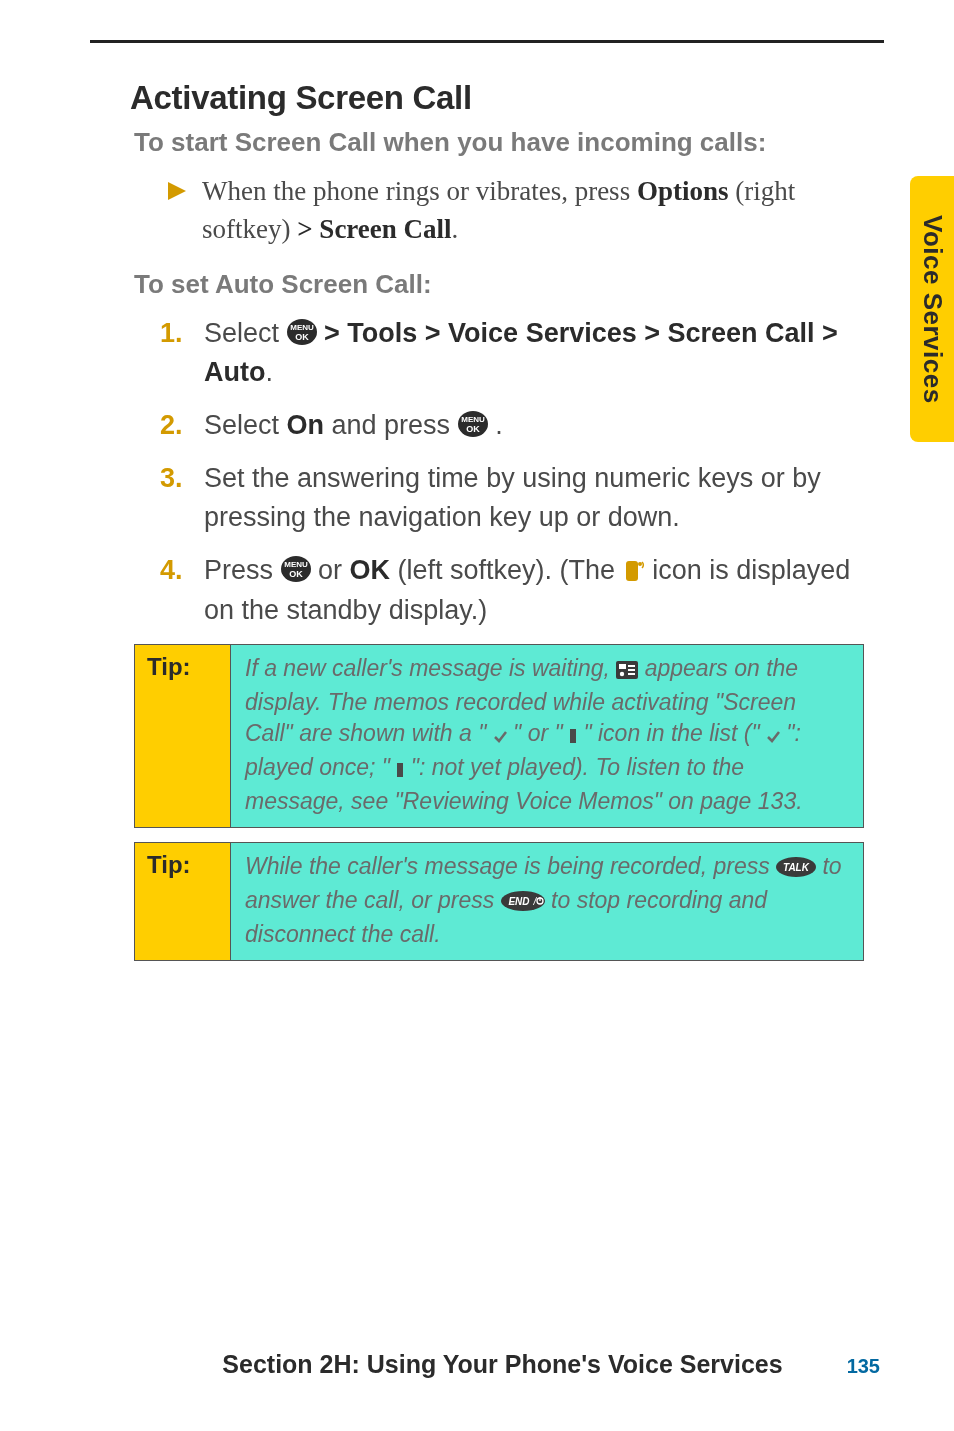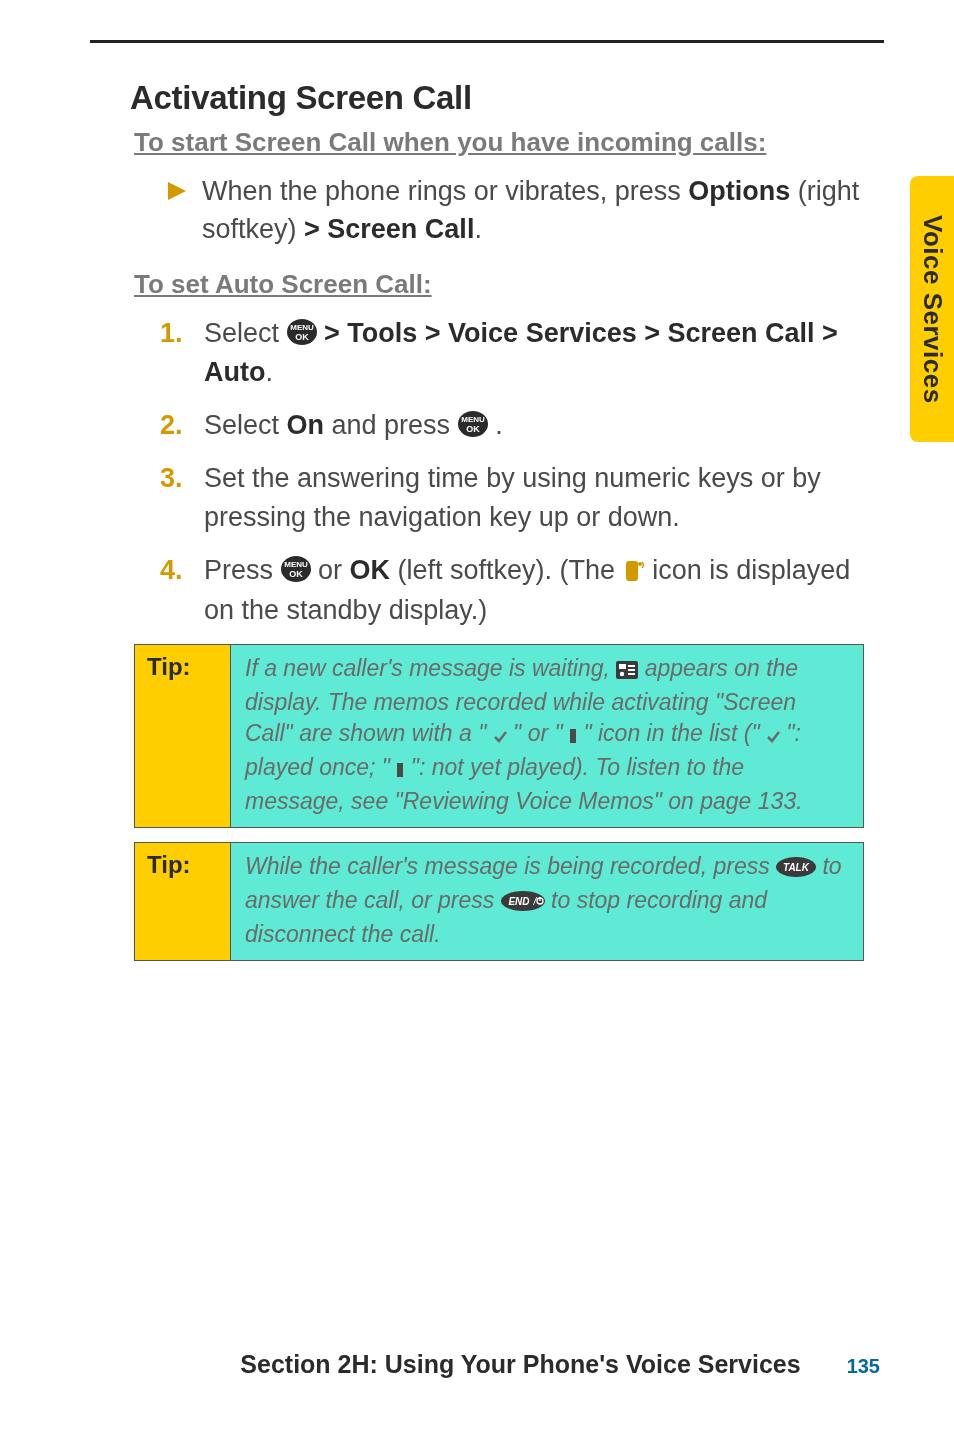--- a/index.html
+++ b/index.html
@@ -2,36 +2,36 @@
 <html><head>
 <meta charset="utf-8">
 <style>
   * { box-sizing: border-box; margin: 0; padding: 0; }
   html, body { width: 954px; height: 1431px; background: #fff; font-family: "Segoe UI", "Helvetica Neue", Arial, sans-serif; color: #4a4a4a; }
   .page { position: relative; width: 954px; height: 1431px; padding: 40px 70px 0 90px; }
   h1 { font-size: 44px; font-weight: 700; color: #2b2b2b; letter-spacing: -0.5px; margin-bottom: 12px; }
   .rule { height: 3px; background: #222; margin-bottom: 36px; }
   .intro { font-size: 27px; line-height: 1.4; color: #4a4a4a; margin: 0 10px 30px 40px; }
   h2 { font-size: 33px; font-weight: 700; color: #2b2b2b; margin: 0 0 10px 40px; letter-spacing: -0.3px; }
-  .subhead { font-size: 26px; font-weight: 700; color: #7a7a7a; margin: 0 0 14px 44px; text-decoration: underline; }
-  .bullet-row { display: flex; margin: 0 20px 20px 78px; font-size: 27px; line-height: 1.42; }
+  .subhead { font-size: 26px; font-weight: 700; color: #7a7a7a; margin: 0 0 14px 44px; }
+  .bullet-row { display: flex; margin: 0 20px 20px 78px; font-size: 27px; line-height: 1.42; font-family: Liberation Serif, serif; }
   .bullet-mark { flex: 0 0 34px; }
   .bullet-mark svg { width: 18px; height: 18px; margin-top: 7px; }
   .bullet-text { flex: 1; }
   ol.steps { list-style: none; margin: 0 20px 14px 70px; }
   ol.steps li { display: flex; font-size: 27px; line-height: 1.45; margin-bottom: 14px; }
   .step-num { flex: 0 0 44px; font-weight: 700; color: #d39a00; }
   .step-body { flex: 1; color: #4a4a4a; }
   b, strong { font-weight: 700; color: #2b2b2b; }
   .icon { display: inline-block; vertical-align: -5px; text-align: right; }
   .icon svg { display: block; }
   .tipbox { border: 1.5px solid #555; margin: 14px 20px 14px 44px; display: flex; background: #5eead4; }
   .tipbox .tlabel { flex: 0 0 96px; background: #ffce00; border-right: 1.5px solid #555; font-weight: 700; color: #2b2b2b; padding: 8px 12px; font-size: 24px; }
   .tipbox .tbody { flex: 1; padding: 8px 14px 10px 14px; font-size: 23px; line-height: 1.35; color: #6a6a6a; font-style: italic; }
-  .footer { position: absolute; bottom: 52px; left: 0; right: 0; display: flex; justify-content: flex-end; align-items: baseline; padding-right: 74px; gap: 46px; }
+  .footer { position: absolute; bottom: 52px; left: 0; right: 0; display: flex; justify-content: flex-end; align-items: baseline; padding-right: 74px; gap: 64px; }
   .footer .sec { font-size: 25px; font-weight: 700; color: #2b2b2b; }
   .footer .pg { font-size: 20px; font-weight: 700; color: #0369a1; }
   .sidetab { position: absolute; right: 0; top: 176px; width: 44px; height: 266px; background: #ffce00; border-top-left-radius: 8px; border-bottom-left-radius: 8px; display: flex; align-items: center; justify-content: center; }
   .sidetab span { writing-mode: vertical-rl; font-weight: 700; font-size: 26px; color: #2b2b2b; letter-spacing: 0.5px; }
   .mini-icon { display:inline-block; vertical-align:-3px; }
 </style>
 </head>
 <body>
 
 <div class="page">

